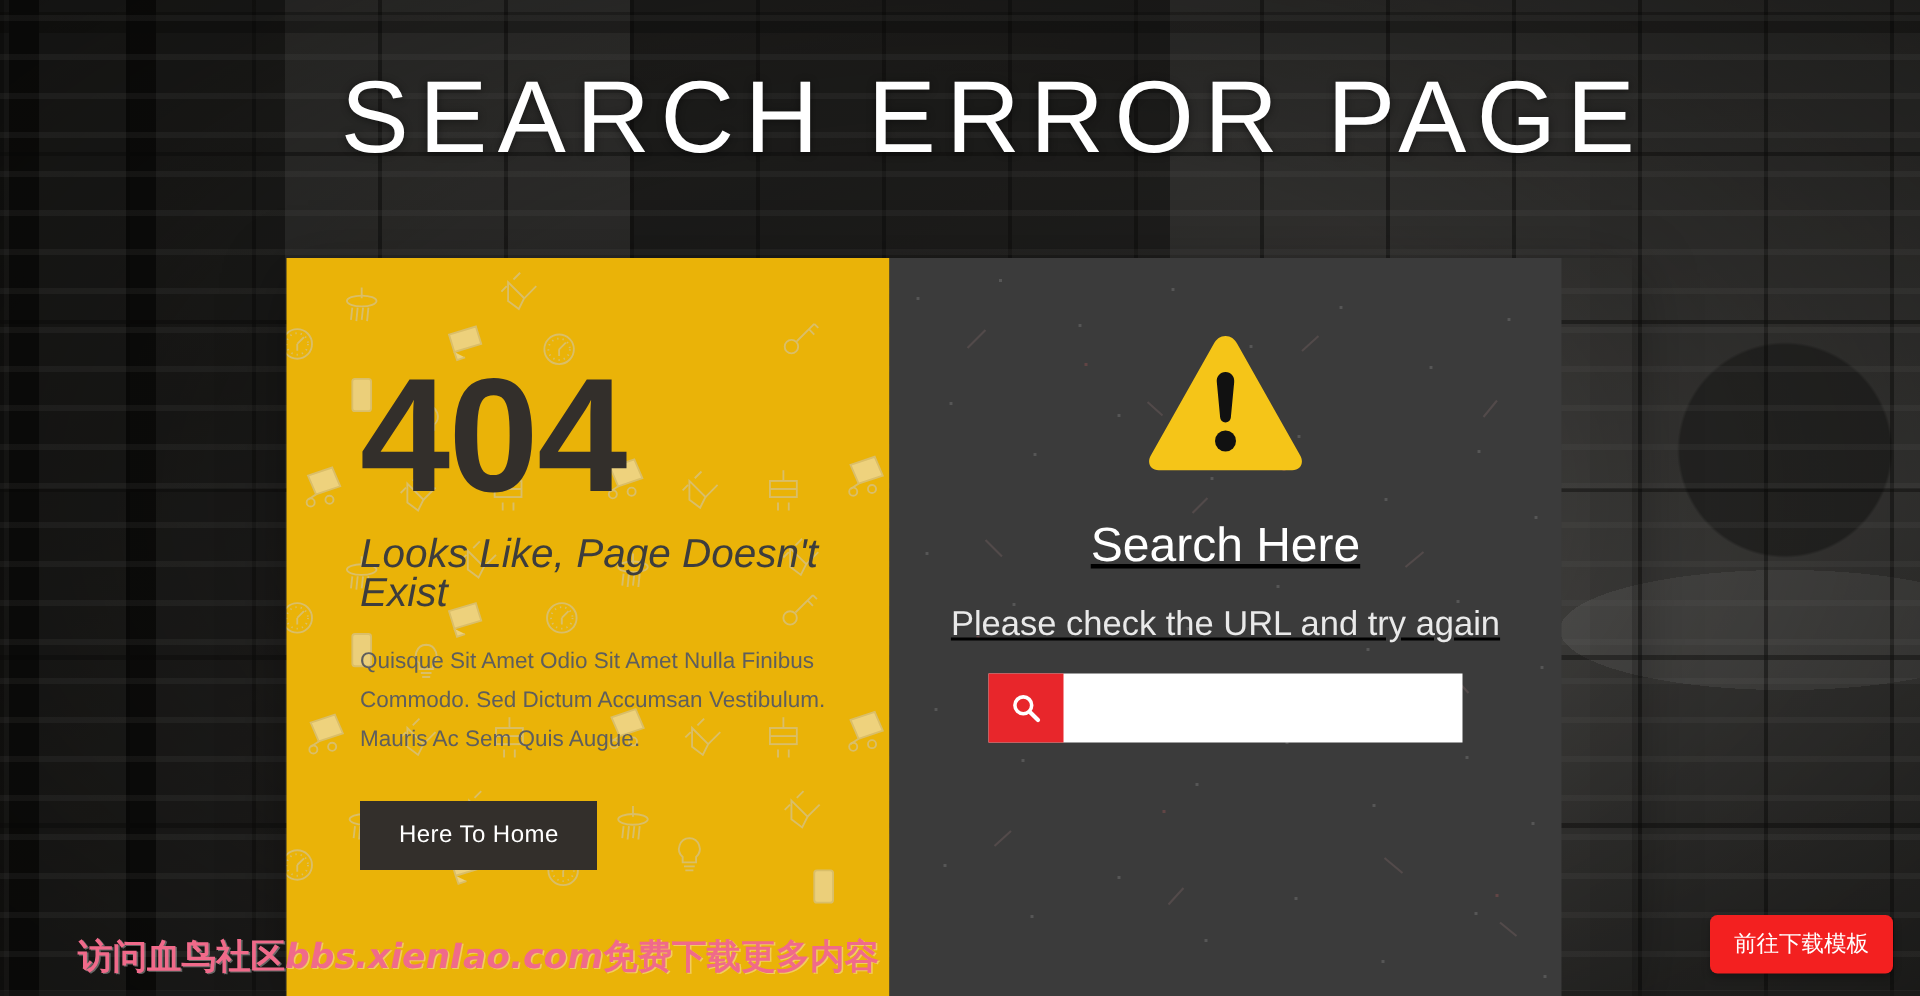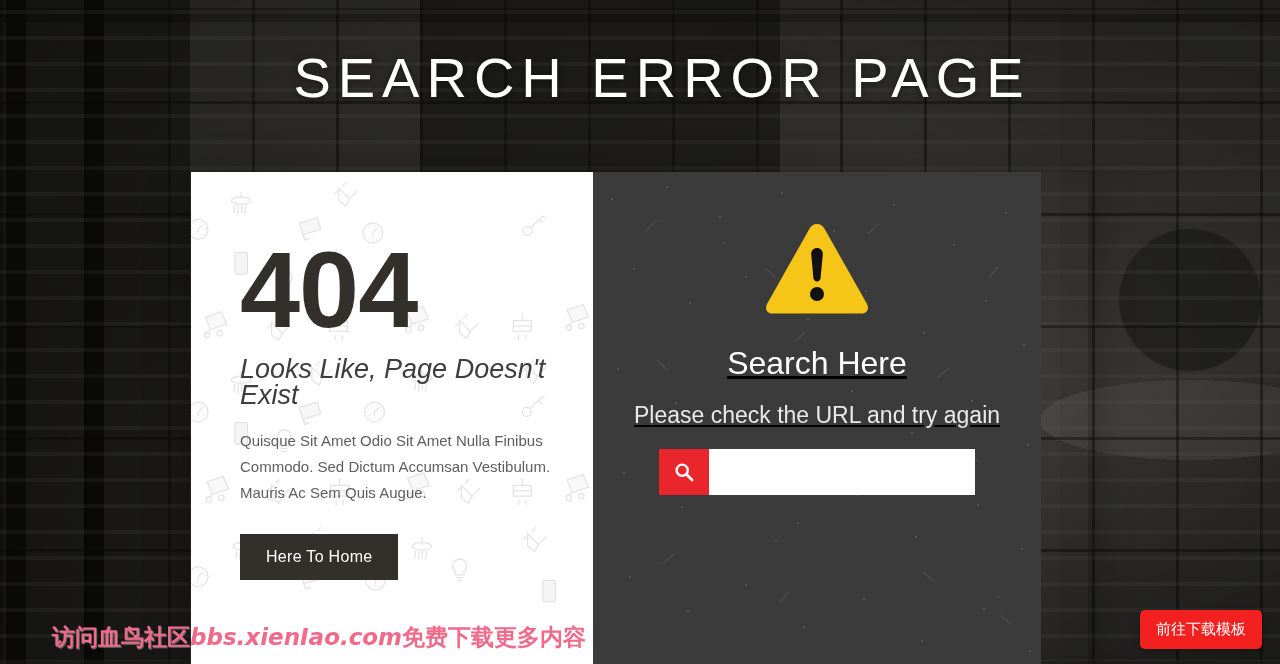--- a/index.html
+++ b/index.html
@@ -74,21 +74,21 @@
   }
 
   
   .page-title {
     position: absolute;
     top: 44px;
     left: 0;
     width: 100%;
     text-align: center;
     color: #ffffff;
-    font-size: 56px;
+    font-size: 68px;
     font-weight: 300;
     letter-spacing: 7px;
     line-height: 68px;
     text-shadow: 0 1px 6px rgba(0,0,0,.45);
     white-space: nowrap;
     padding-left: 44px;
   }
 
   
   .card {
@@ -98,21 +98,21 @@
     width: 897px;
     height: 492px;
     display: flex;
     box-shadow: 0 10px 40px rgba(0,0,0,.35);
   }
 
   
   .panel-left {
     position: relative;
     width: 402px;
-    background-color: #ffffff;
+    background-color: #eab308;
     overflow: hidden;
   }
   .pattern-layer {
     position: absolute;
     inset: 0;
     opacity: .5;
     pointer-events: none;
   }
   .panel-left-content {
     position: relative;

